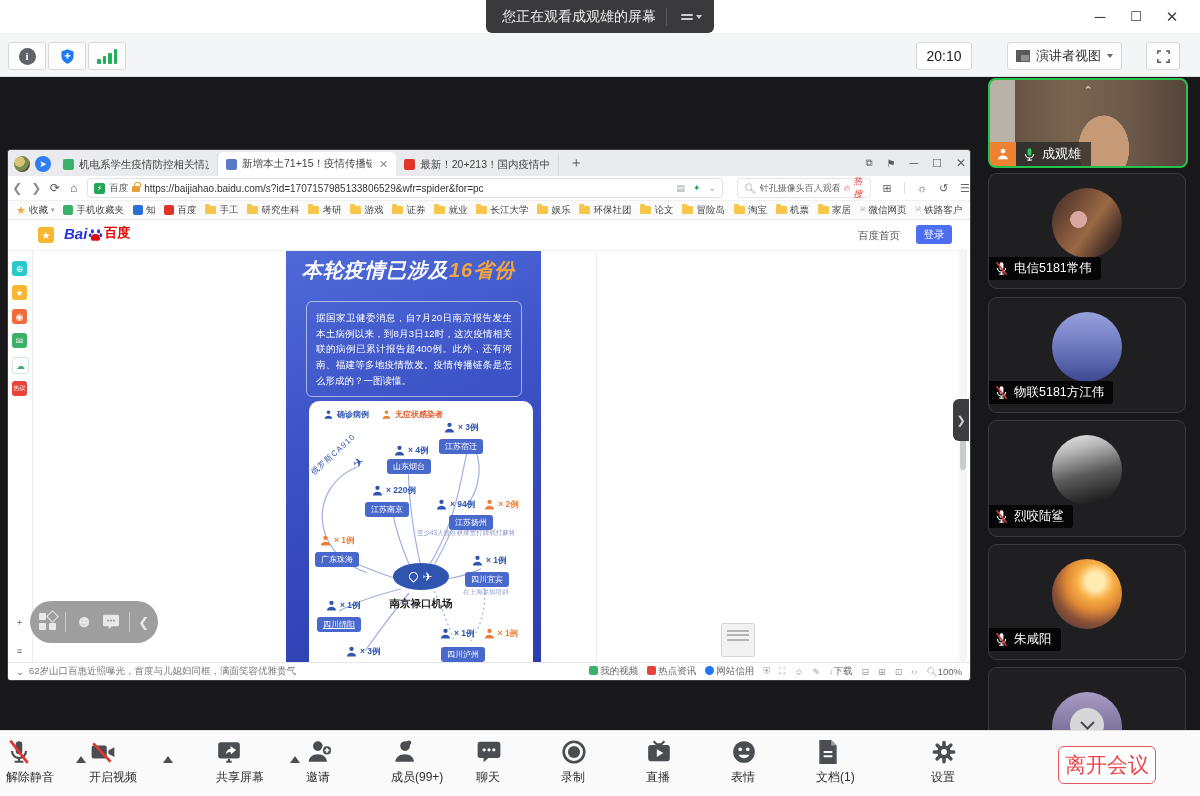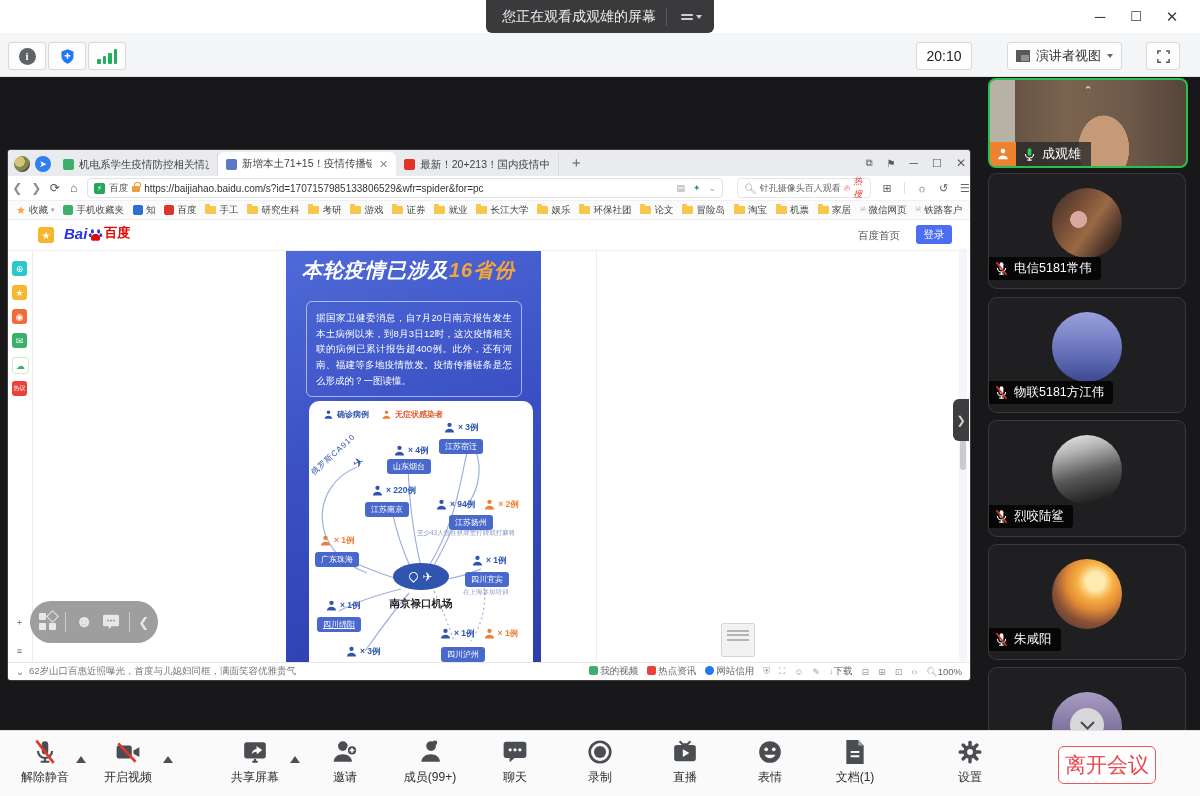--- a/index.html
+++ b/index.html
@@ -162,21 +162,21 @@
   .chev-up{position:absolute;left:50%;top:4px;transform:translateX(-50%);color:rgba(255,255,255,.85);font-size:11px;}
   .pbadge{position:absolute;left:0;bottom:0;width:26px;height:24px;background:#ef8230;display:flex;align-items:center;justify-content:center;}
   .t1chip{position:absolute;left:26px;bottom:0;height:24px;display:flex;align-items:center;gap:5px;background:rgba(40,40,40,.8);
           padding:0 10px 0 6px;color:#fff;font-size:13px;}
   .micsvg{width:15px;height:15px;}
   .chev-circle{position:absolute;left:50%;top:40px;transform:translateX(-50%);width:34px;height:34px;border-radius:50%;
                background:#d7d7d9;display:flex;align-items:center;justify-content:center;}
 
   
   .bottombar{position:absolute;left:0;top:730px;width:1200px;height:66px;background:#fafafa;border-top:1px solid #e3e3e5;}
-  .tbt{position:absolute;top:8px;width:78px;display:flex;flex-direction:column;align-items:center;gap:4px;}
+  .tbt{position:absolute;top:8px;width:78px;display:flex;flex-direction:column;gap:4px;}
   .tbt .lbl{font-size:12px;color:#2e2e30;white-space:nowrap;}
   .uparrow{position:absolute;top:25px;width:0;height:0;border-left:5px solid transparent;border-right:5px solid transparent;
            border-bottom:7px solid #4c4f54;}
   .leave{position:absolute;left:1058px;top:15px;width:96px;height:36px;background:#fff;border:1px solid #e8565c;
          border-radius:6px;color:#e8474e;font-size:21px;display:flex;align-items:center;justify-content:center;}
 </style>
 </head>
 <body>
 
 <div class="titlebar">

